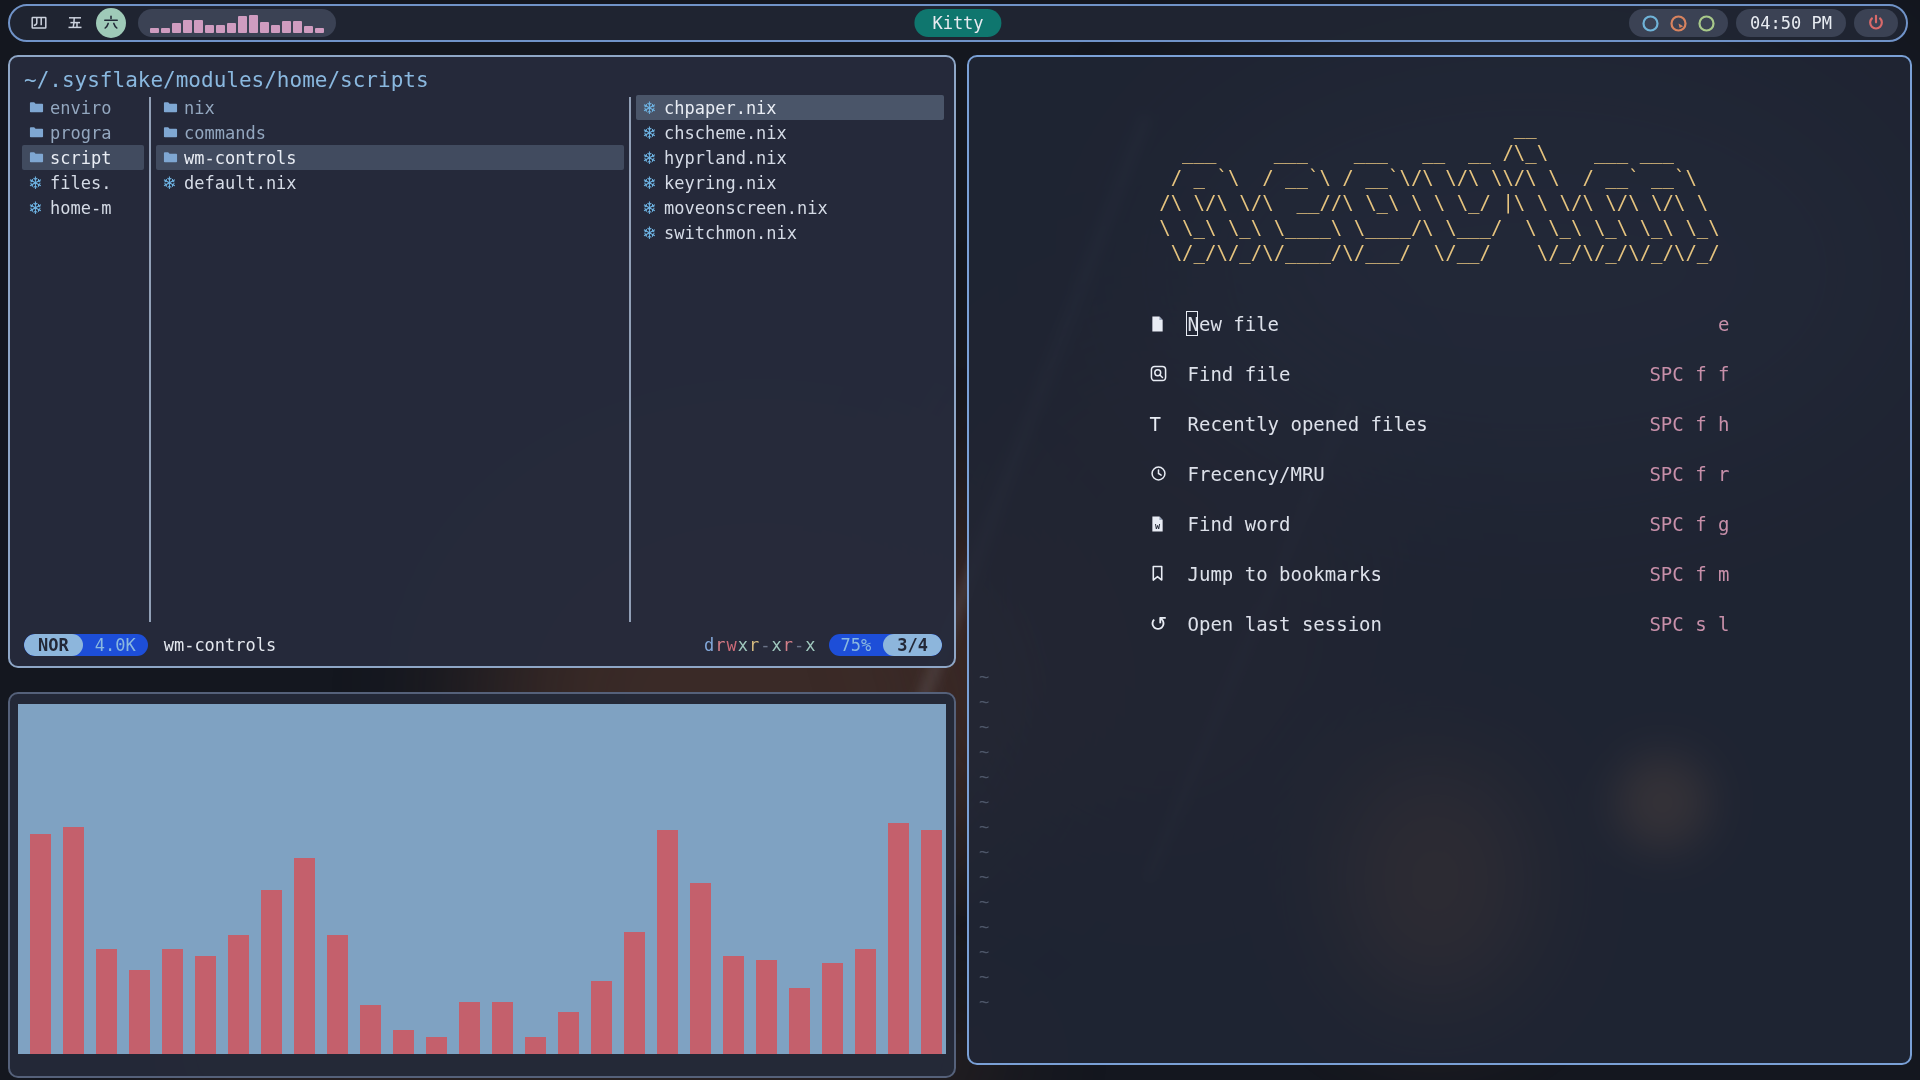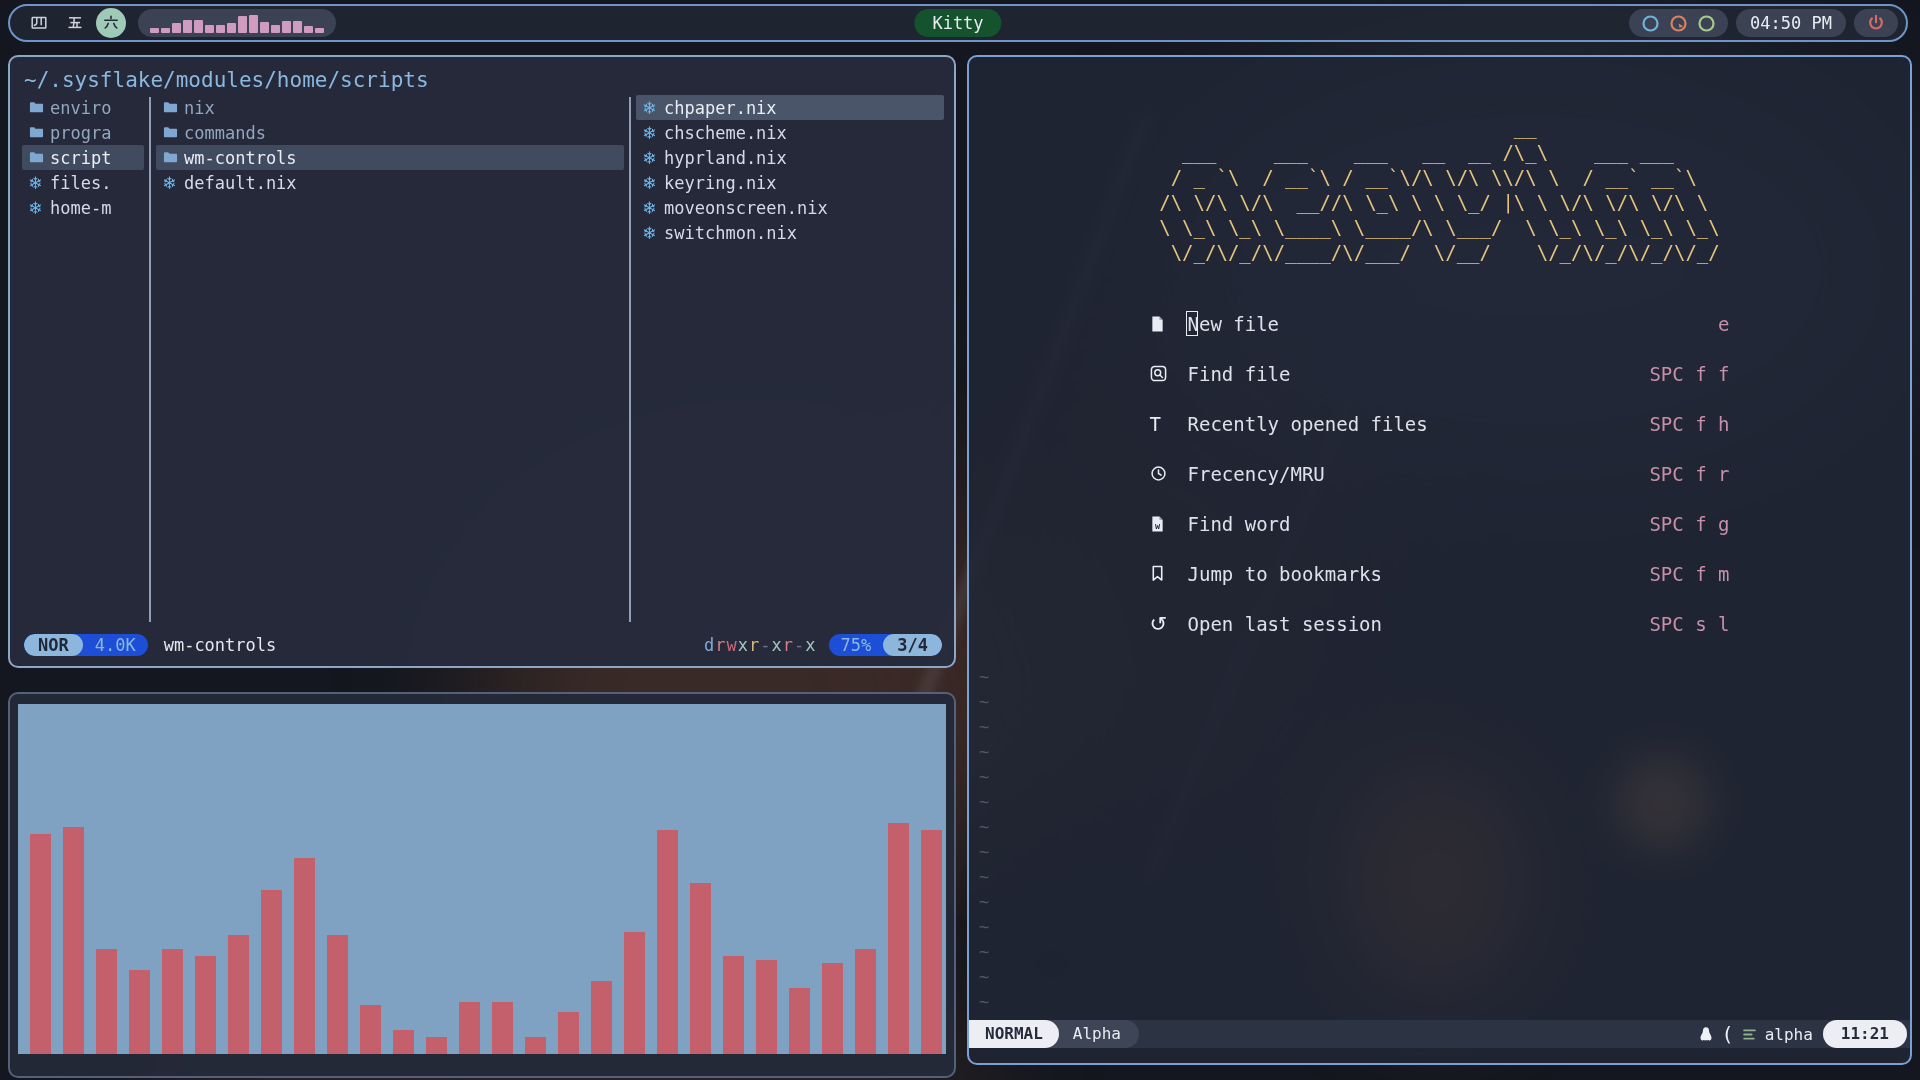--- a/index.html
+++ b/index.html
@@ -24,21 +24,21 @@
   .topbar{
     position:absolute;left:8px;top:4px;width:1900px;height:38px;z-index:3;
     background:rgba(32,37,50,.97);border:2px solid #7093c8;border-radius:20px;
     box-sizing:border-box;display:flex;align-items:center;padding:0 8px;color:#dfe3ec;
   }
   .ws{display:flex;align-items:center;gap:6px;margin-left:6px}
   .ws-item{width:30px;height:30px;display:flex;align-items:center;justify-content:center;border-radius:50%}
   .ws-item.active{background:#9fcab8}
   .hist{margin-left:12px;height:28px;background:#3b4254;border-radius:14px;display:flex;align-items:flex-end;gap:2px;padding:4px 12px;box-sizing:border-box}
   .hbar{width:9px;background:#cf9cc0;border-radius:1px}
-  .title-pill{position:absolute;left:50%;transform:translateX(-50%);background:#14532d;border-radius:15px;padding:4px 18px;font-size:17px;color:#e8eaf0}
+  .title-pill{position:absolute;left:50%;transform:translateX(-50%);background:#0f766e;border-radius:15px;padding:4px 18px;font-size:17px;color:#e8eaf0}
   .tb-right{margin-left:auto;display:flex;align-items:center;gap:8px}
   .rings{height:28px;background:#3b4254;border-radius:14px;display:flex;align-items:center;gap:9px;padding:0 12px}
   .clock-pill{height:28px;background:#3b4254;border-radius:14px;display:flex;align-items:center;padding:0 14px;font-size:17px;color:#e8ecf2}
   .power-pill{height:28px;width:44px;background:#3b4254;border-radius:14px;display:flex;align-items:center;justify-content:center}
   
   .win{position:absolute;box-sizing:border-box;border-radius:10px;z-index:2}
   .fm{left:8px;top:55px;width:948px;height:613px;background:rgba(38,43,59,.96);border:2px solid #8ea6c6;padding:10px 10px 8px 12px;display:flex;flex-direction:column}
   .fm-path{color:#8ab8df;font-size:21px;line-height:22px;margin:2px 0 4px 2px}
   .fm-cols{display:flex;flex:1;min-height:0}
   .fm-col{display:flex;flex-direction:column}
@@ -421,31 +421,13 @@
       <div class="tilde">~</div>
       <div class="tilde">~</div>
       <div class="tilde">~</div>
       <div class="tilde">~</div>
       <div class="tilde">~</div>
       <div class="tilde">~</div>
       <div class="tilde">~</div>
       <div class="tilde">~</div>
       <div class="tilde">~</div>
     </div>
-  <div class="statusline">
-    <span class="sl-mode">NORMAL</span>
-    <span class="sl-plugin">Alpha</span>
-    <span class="sl-fill"></span>
-    <span class="sl-os">
-      <svg width="16" height="17" viewBox="0 0 16 16">
-        <path d="M8 .8c2 0 3.1 1.6 3.1 3.7 0 .9.4 1.9 1 3 .8 1.4 1.4 2.7 1.4 4 0 1.4-.9 2.4-2 2.7-.5-.7-1.5-.8-2.1-.2-.8-.2-2-.2-2.8 0-.6-.6-1.6-.5-2.1.2-1.1-.3-2-1.3-2-2.7 0-1.3.6-2.6 1.4-4 .6-1.1 1-2.1 1-3C4.9 2.4 6 .8 8 .8z" fill="#eef1f6"></path>
-      </svg>
-    </span>
-    <span class="sl-paren">(</span>
-    <span class="sl-lines">
-      <svg width="15" height="15" viewBox="0 0 14 14">
-        <path d="M2 3.2h10M2 7h7M2 10.8h9" stroke="#93b08d" stroke-width="1.7" stroke-linecap="round" fill="none"></path>
-      </svg>
-    </span>
-    <span class="sl-ft">alpha</span>
-    <span class="sl-time">11:21</span>
-  </div>
 </div>
 
 </body></html>

